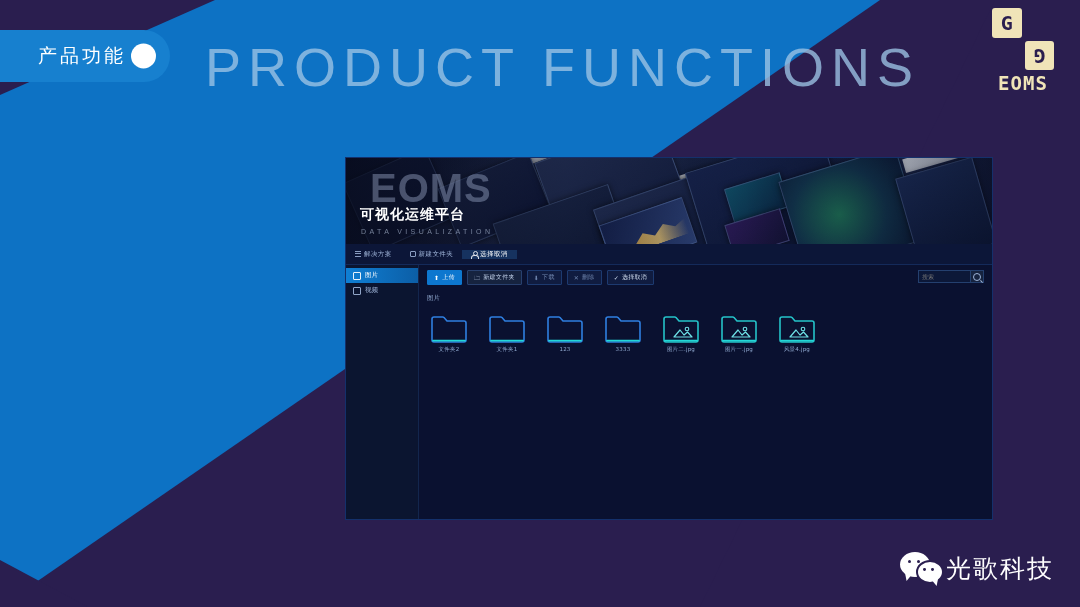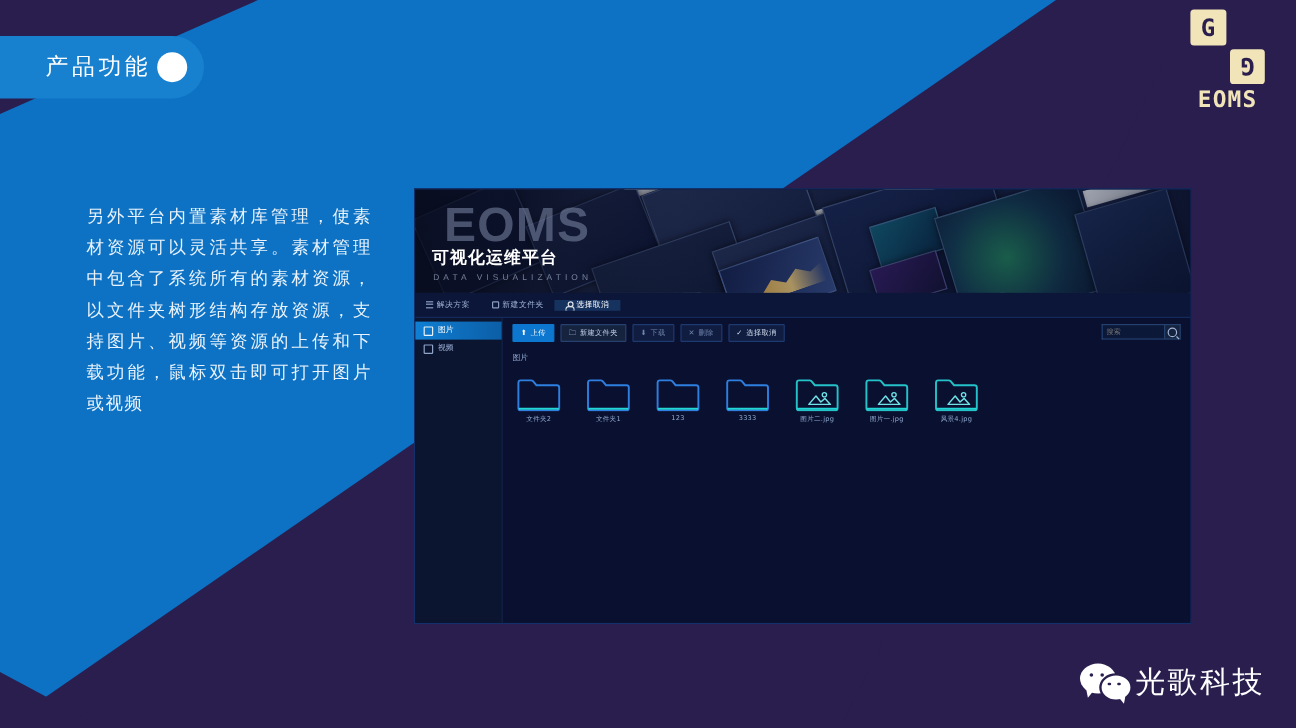--- a/index.html
+++ b/index.html
@@ -203,21 +203,21 @@
   .grid-files{display:flex;gap:14px;margin-top:11px;flex-wrap:wrap;}
   .fileitem{width:44px;display:flex;flex-direction:column;align-items:center;}
   .folder{
     width:38px;height:29px;position:relative;
   }
   .folder svg{display:block;}
   .flabel{margin-top:3px;color:#8fa8cf;font-size:5.5px;letter-spacing:.2px;
           white-space:nowrap;font-family:"DejaVu Sans",sans-serif;}
 
   
-  .wechat{position:absolute;right:26px;bottom:22px;display:flex;align-items:center;gap:2px;}
+  .wechat{position:absolute;right:26px;bottom:22px;display:flex;gap:2px;}
   .wx-icon{position:relative;width:44px;height:32px;}
   .wx-big{position:absolute;left:0;top:0;width:30px;height:25px;background:#ffffff;border-radius:50%;}
   .wx-big::after{content:"";position:absolute;left:5px;bottom:-4px;width:8px;height:8px;
     background:#ffffff;clip-path:polygon(0 0,100% 0,20% 100%);}
   .wx-small{position:absolute;right:0;bottom:0;width:24px;height:20px;background:#ffffff;border-radius:50%;
     border:2px solid #2a1e4f;}
   .wx-small::after{content:"";position:absolute;right:4px;bottom:-4px;width:7px;height:7px;
     background:#ffffff;clip-path:polygon(0 0,100% 0,80% 100%);}
   .wx-dot{position:absolute;width:3.4px;height:3.4px;border-radius:50%;background:#2a1e4f;}
   .wechat-text{color:#ffffff;font-size:25px;letter-spacing:2px;font-family:"DejaVu Sans",sans-serif;}
@@ -231,36 +231,36 @@
   <div class="bg-blue-main"></div>
   <div class="bg-dark-topleft"></div>
   <div class="bg-dark-bottom"></div>
   <div class="bg-dark-right"></div>
 
   <div class="pill">
     <span class="pill-text">产品功能</span>
     <span class="pill-dot"></span>
   </div>
 
+  <div class="big-title">PRODUCT FUNCTIONS</div>
 
   <div class="logo">
     <div class="logo-grid">
       <div class="logo-cell">
         <span class="logo-g">G</span>
       </div>
       <div class="logo-cell empty"></div>
       <div class="logo-cell empty"></div>
       <div class="logo-cell">
         <span class="logo-g rot">G</span>
       </div>
     </div>
     <div class="logo-word">EOMS</div>
   </div>
 
-  <div class="para">另外平台内置素材库管理，使素材资源可以灵活共享。素材管理中包含了系统所有的素材资源，以文件夹树形结构存放资源，支持图片、视频等资源的上传和下载功能，鼠标双击即可打开图片或视频</div>
 
   <div class="shot">
 
     <div class="banner">
       <div class="banner-bg"></div>
       <div class="bezel b1"></div>
       <div class="bezel b2"></div>
       <div class="bezel b3"></div>
       <div class="bezel b4"></div>
       <div class="scr k"></div>

